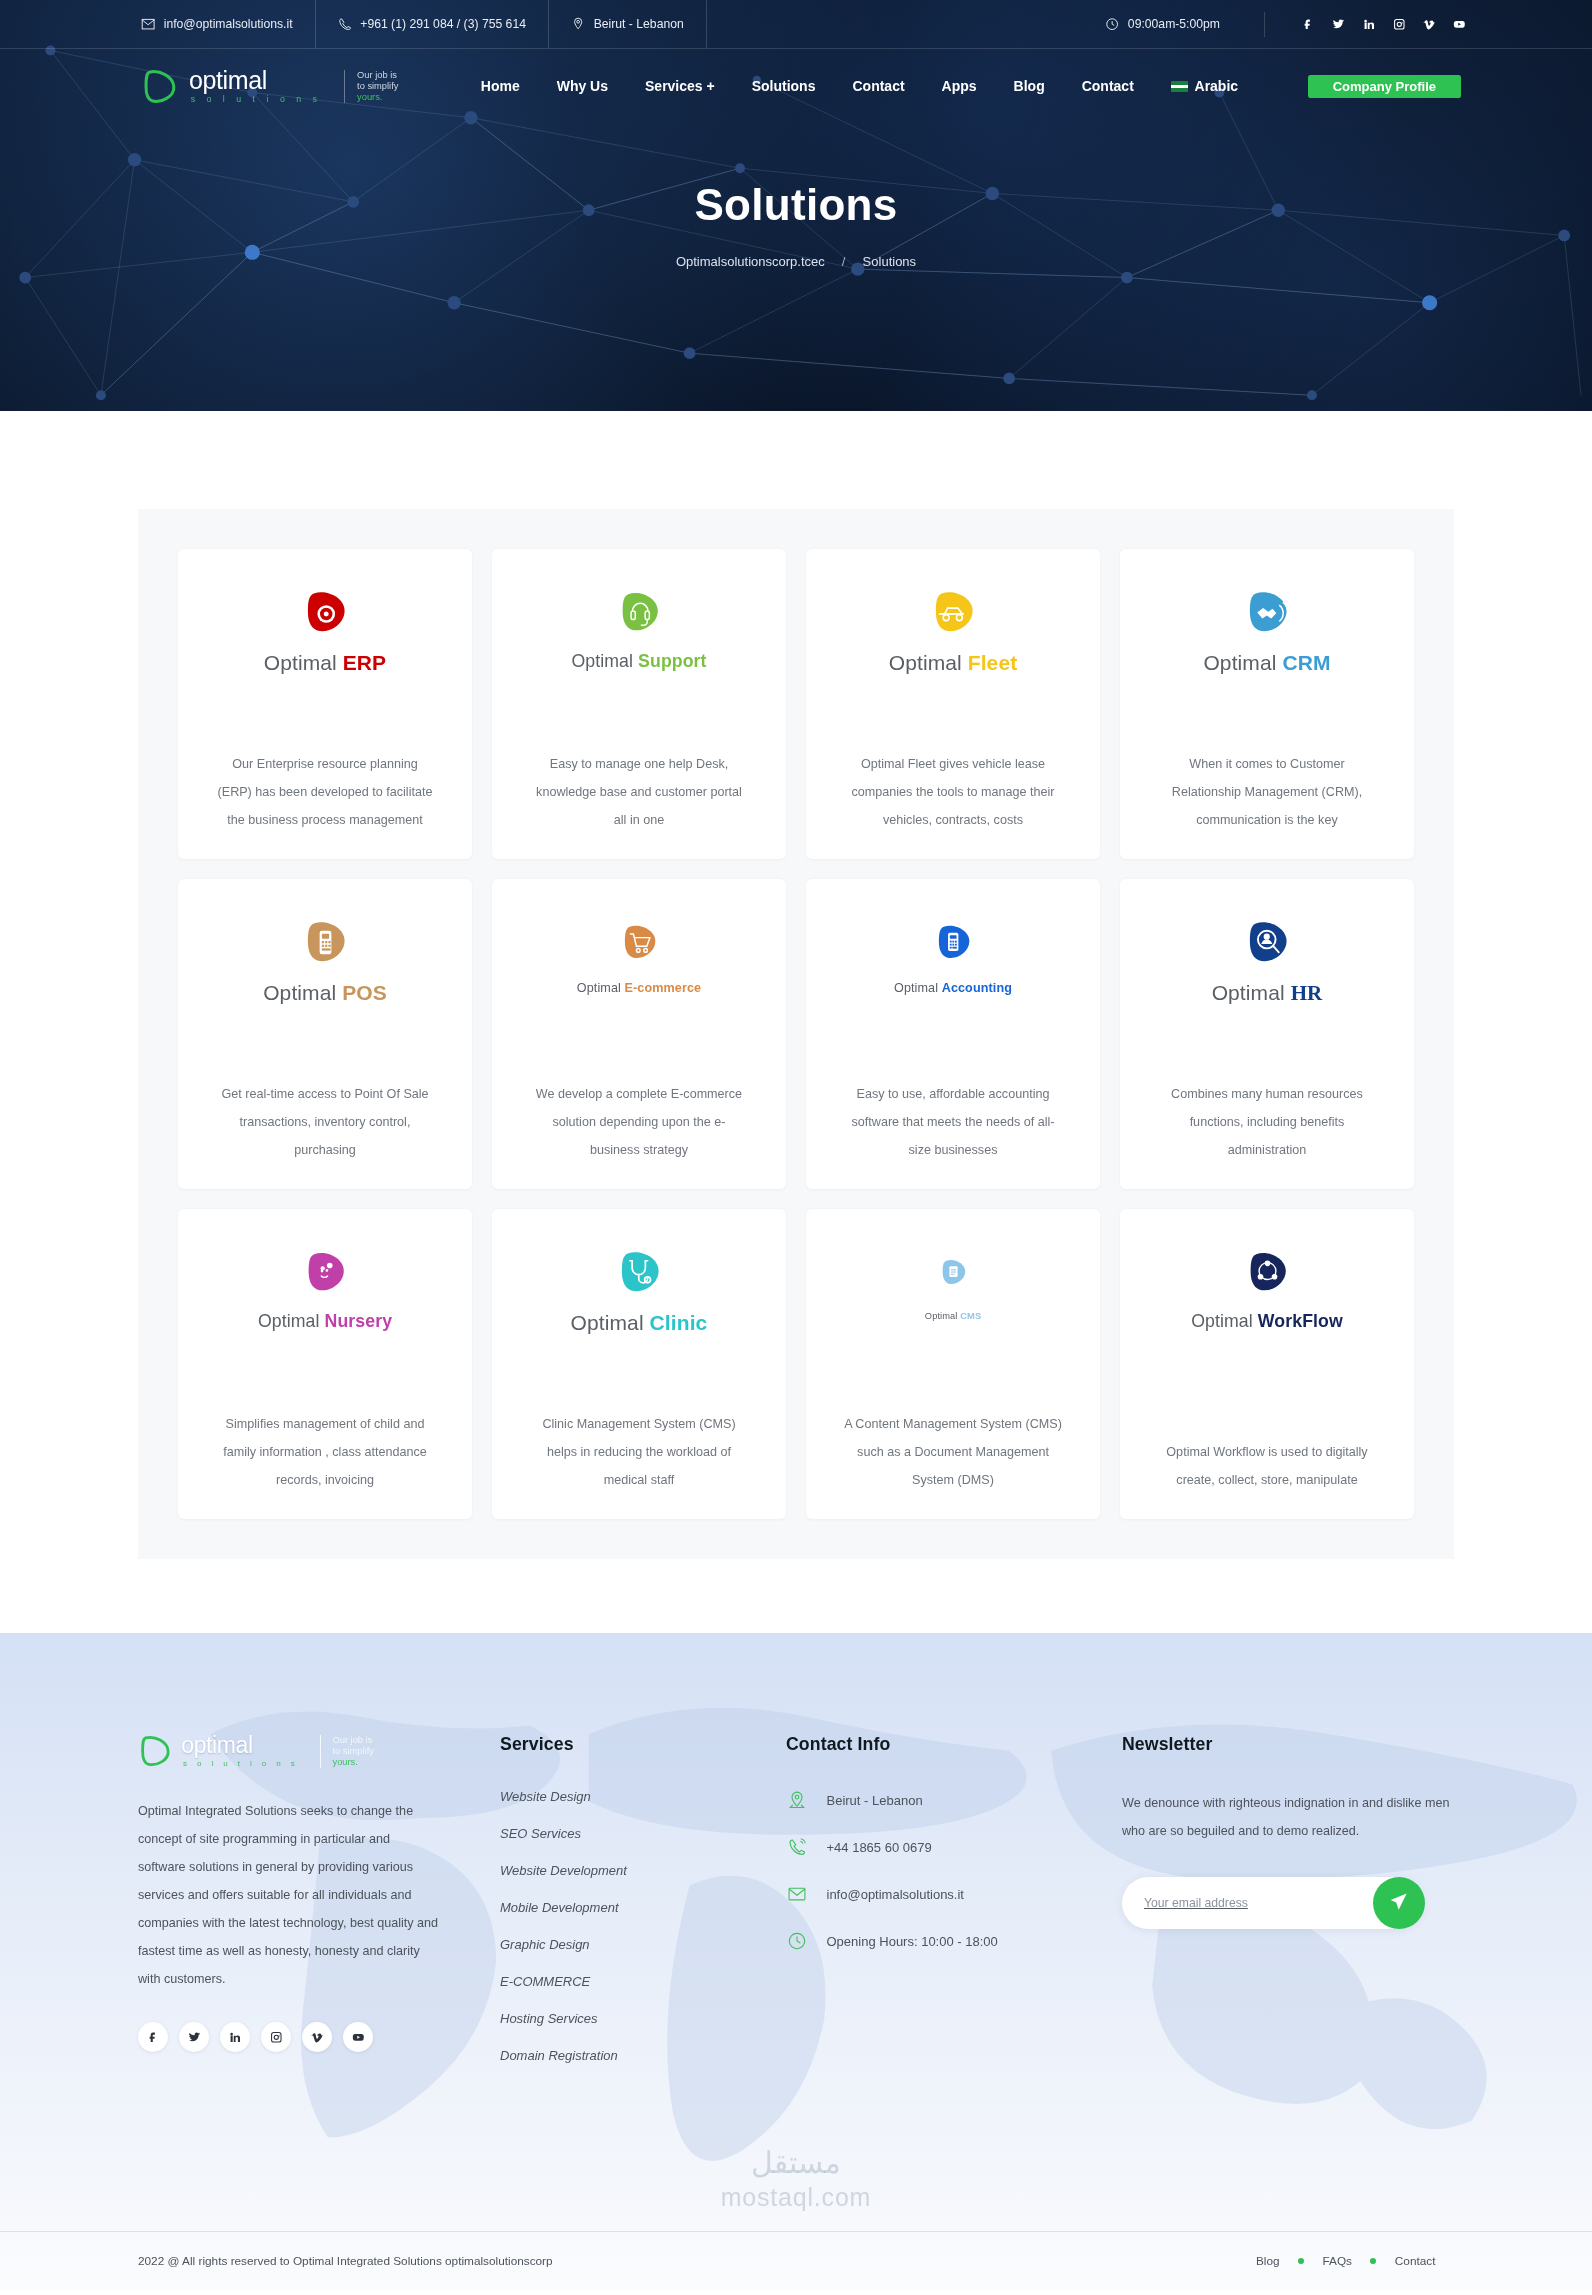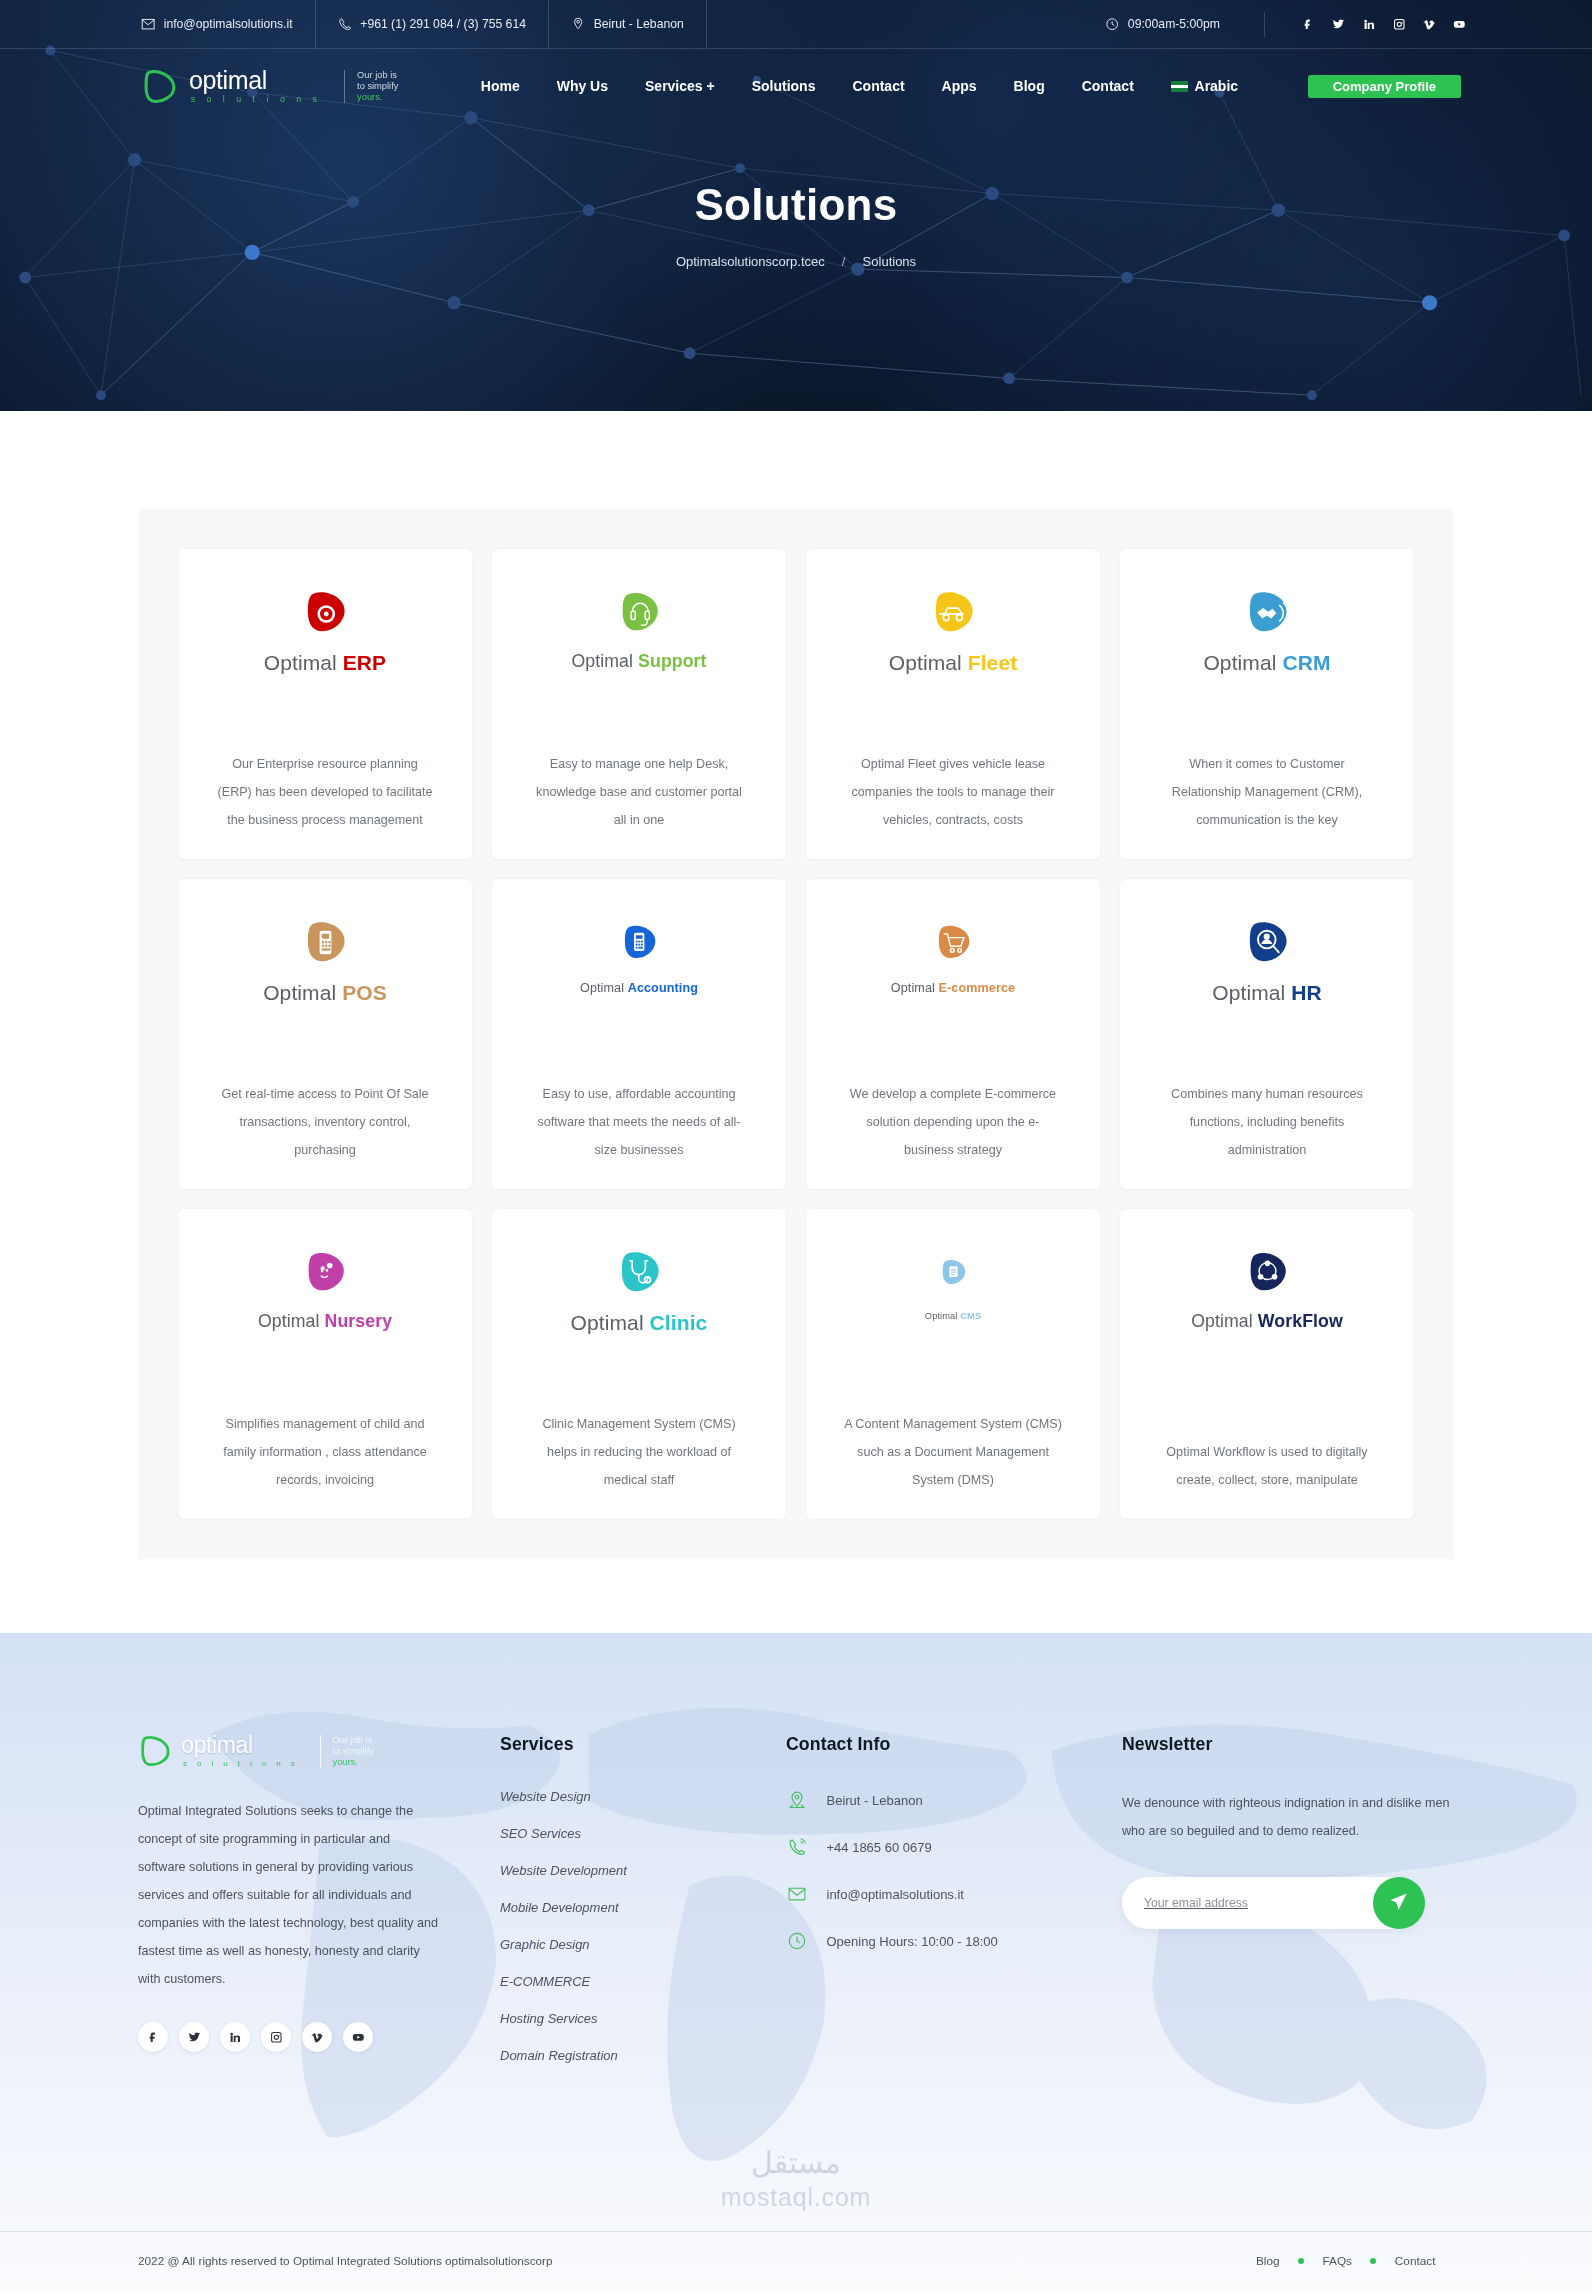--- a/index.html
+++ b/index.html
@@ -467,69 +467,69 @@
                 <rect x="27" y="40" width="12" height="3"></rect>
               </g>
             </svg>
           </div>
           <div class="card-name"><span>Optimal </span><b style="color: rgb(200, 149, 92);">POS</b></div>
           <div class="card-desc">Get real-time access to Point Of Sale transactions, inventory control, purchasing</div>
         </div>
         <div class="card ts-sm">
           <div class="card-ico">
             <svg viewBox="0 0 64 64" width="39" height="39">
+              <path d="M16 6 C34 0, 58 12, 58 30 C58 48, 36 62, 20 56 C10 52, 8 40, 8 30 C8 18, 9 9, 16 6 Z" fill="#d98a45"></path>
+              <g fill="none" stroke="#fff" stroke-width="2.4" stroke-linecap="round">
+                <path d="M17 18h5l5 20h17l5-14H25"></path>
+                <circle cx="30" cy="45" r="3"></circle>
+                <circle cx="42" cy="45" r="3"></circle>
+              </g>
+            </svg>
+          </div>
+          <div class="card-name"><span>Optimal </span><b style="color: rgb(217, 138, 69);">E-commerce</b></div>
+          <div class="card-desc">We develop a complete E-commerce solution depending upon the e-business strategy</div>
+        </div>
+        <div class="card ts-sm">
+          <div class="card-ico">
+            <svg viewBox="0 0 64 64" width="39" height="39">
               <path d="M16 6 C34 0, 58 12, 58 30 C58 48, 36 62, 20 56 C10 52, 8 40, 8 30 C8 18, 9 9, 16 6 Z" fill="#1565d8"></path>
               <g fill="#fff">
                 <rect x="23" y="16" width="17" height="30" rx="3"></rect>
               </g>
               <g fill="#1565d8">
                 <rect x="26" y="20" width="11" height="6" rx="1"></rect>
                 <rect x="26" y="29" width="3" height="3"></rect>
                 <rect x="30.2" y="29" width="3" height="3"></rect>
                 <rect x="34.4" y="29" width="3" height="3"></rect>
                 <rect x="26" y="34" width="3" height="3"></rect>
                 <rect x="30.2" y="34" width="3" height="3"></rect>
                 <rect x="34.4" y="34" width="3" height="3"></rect>
                 <rect x="26" y="39" width="3" height="3"></rect>
                 <rect x="30.2" y="39" width="7.2" height="3"></rect>
               </g>
             </svg>
           </div>
           <div class="card-name"><span>Optimal </span><b style="color: rgb(21, 101, 216);">Accounting</b></div>
           <div class="card-desc">Easy to use, affordable accounting software that meets the needs of all-size businesses</div>
         </div>
-        <div class="card ts-sm">
-          <div class="card-ico">
-            <svg viewBox="0 0 64 64" width="39" height="39">
-              <path d="M16 6 C34 0, 58 12, 58 30 C58 48, 36 62, 20 56 C10 52, 8 40, 8 30 C8 18, 9 9, 16 6 Z" fill="#d98a45"></path>
-              <g fill="none" stroke="#fff" stroke-width="2.4" stroke-linecap="round">
-                <path d="M17 18h5l5 20h17l5-14H25"></path>
-                <circle cx="30" cy="45" r="3"></circle>
-                <circle cx="42" cy="45" r="3"></circle>
-              </g>
-            </svg>
-          </div>
-          <div class="card-name"><span>Optimal </span><b style="color: rgb(217, 138, 69);">E-commerce</b></div>
-          <div class="card-desc">We develop a complete E-commerce solution depending upon the e-business strategy</div>
-        </div>
         <div class="card ts-lg">
           <div class="card-ico">
             <svg viewBox="0 0 64 64" width="47" height="47">
               <path d="M16 6 C34 0, 58 12, 58 30 C58 48, 36 62, 20 56 C10 52, 8 40, 8 30 C8 18, 9 9, 16 6 Z" fill="#123f8c"></path>
               <g fill="none" stroke="#fff" stroke-width="2.6">
                 <circle cx="31" cy="28" r="12"></circle>
                 <path d="M40 37l8 9"></path>
               </g>
               <g fill="#fff">
                 <circle cx="31" cy="24" r="4.2"></circle>
                 <path d="M23.5 34c1.2-4 4-6 7.5-6s6.3 2 7.5 6z"></path>
               </g>
             </svg>
           </div>
-          <div class="card-name"><span>Optimal </span><b style="color: rgb(18, 63, 140);">HR</b></div>
+          <div class="card-name"><span>Optimal </span><b style="color: rgb(18, 63, 140); font-family: Liberation Serif, serif;">HR</b></div>
           <div class="card-desc">Combines many human resources functions, including benefits administration</div>
         </div>
         <div class="card ts-md">
           <div class="card-ico">
             <svg viewBox="0 0 64 64" width="45" height="45">
               <path d="M16 6 C34 0, 58 12, 58 30 C58 48, 36 62, 20 56 C10 52, 8 40, 8 30 C8 18, 9 9, 16 6 Z" fill="#c13fa8"></path>
               <g fill="#fff">
                 <circle cx="28" cy="26" r="3"></circle>
                 <circle cx="38" cy="22" r="4"></circle>
                 <path d="M22 36c0-6 5-10 11-10s11 4 11 10c0 6-5 10-11 10s-11-4-11-10z" opacity="0"></path>

